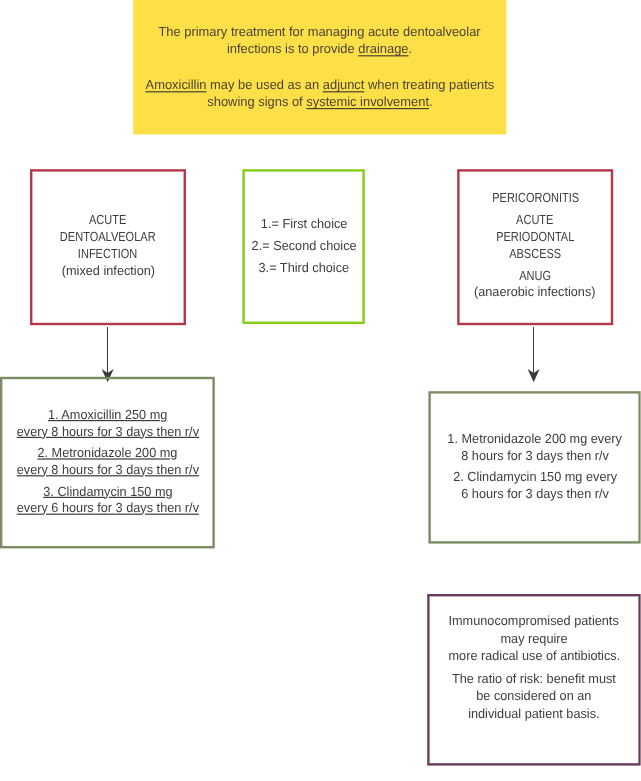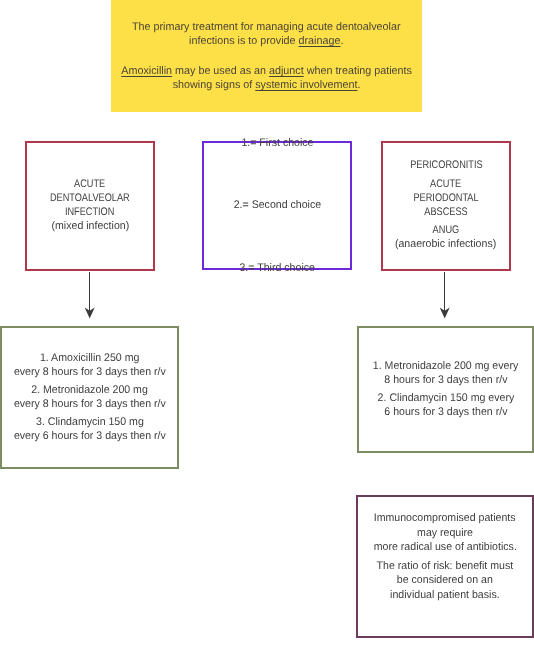--- a/index.html
+++ b/index.html
@@ -16,32 +16,32 @@
           font-size:11px;line-height:14px;color:#4a4338;
           justify-content:flex-start;padding-top:20px;}
   #banner .para{margin:0;}
   #banner .bl{display:block;white-space:nowrap;transform:scaleX(0.978);}
   #banner .gap{height:16px;}
   .ul{text-decoration:underline;text-underline-offset:1.5px;text-decoration-thickness:0.7px;-webkit-text-decoration-skip-ink:none;text-decoration-skip-ink:none;}
 
   
   .topbox{font-size:11px;line-height:14px;}
   #box-dentoalveolar{left:25px;top:141px;width:130px;height:130px;border:2px solid #b4384c;padding-bottom:3px;}
-  #box-choices{left:202px;top:141px;width:150px;height:129px;border:2px solid #6d28d9;
-               line-height:18.4px;gap:44px;}
+  #box-choices{left:202px;top:141px;width:102px;height:129px;border:2px solid #84cc16;
+               line-height:18.4px;}
   #box-pericoronitis{left:381px;top:141px;width:130px;height:130px;border:2px solid #b4384c;padding-bottom:3px;}
   #box-pericoronitis .g5{margin-bottom:5px;}
   #box-pericoronitis .g4{margin-bottom:4.5px;}
 
   
   .arrow{position:absolute;}
 
   
   .greenbox{border:2px solid #7c8c63;font-size:11px;line-height:14px;}
-  #box-rx-left{left:0px;top:326px;width:179px;height:143px;padding-bottom:2px;}
+  #box-rx-left{left:0px;top:314px;width:179px;height:143px;padding-bottom:2px;text-decoration:underline;}
   #box-rx-right{left:357px;top:326px;width:177px;height:127px;padding-bottom:0.8px;}
 
   
   .purplebox{border:2px solid #6b3c5a;font-size:11px;line-height:14px;}
   #box-systemic{left:0px;top:495px;width:178px;height:143px;line-height:18.4px;}
   #box-immuno{left:356px;top:495px;width:178px;height:143px;line-height:14.5px;padding-bottom:20px;}
 
   .l{display:block;white-space:nowrap;}
   .sp{height:4px;}
   

